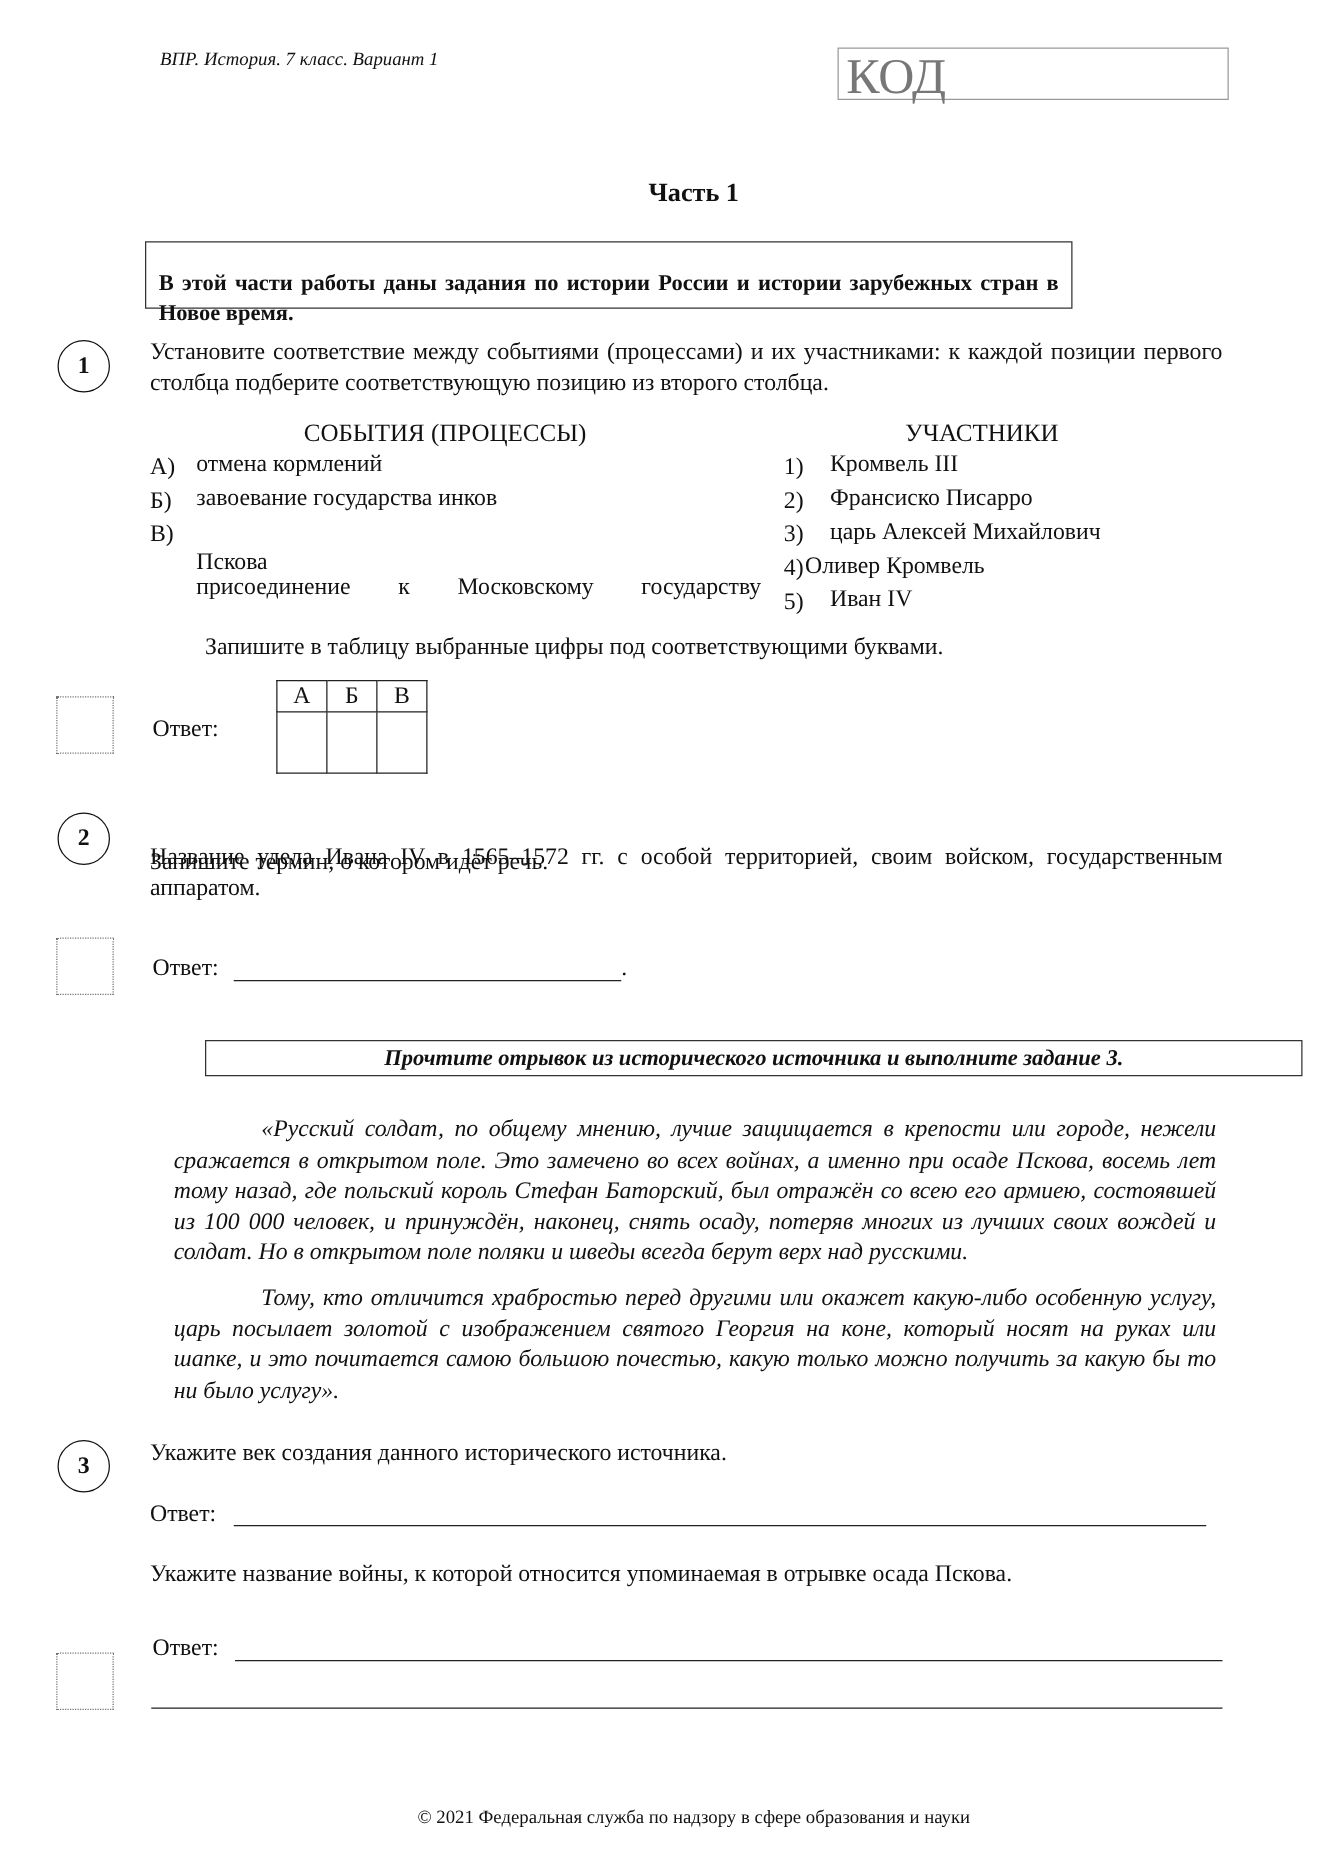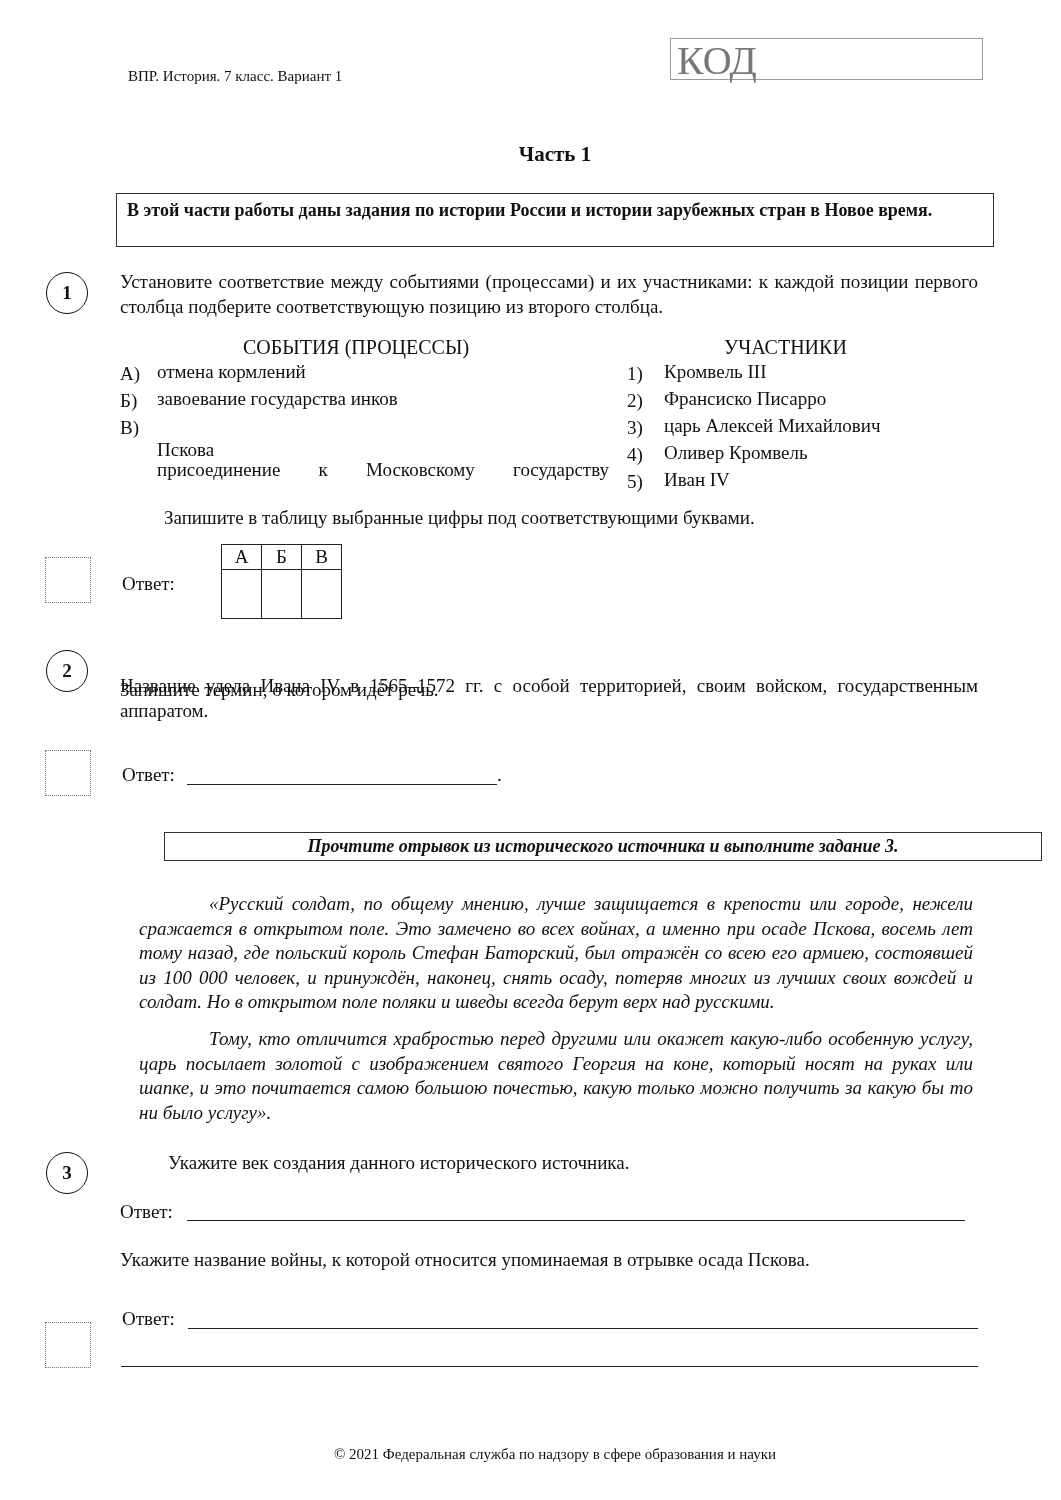--- a/index.html
+++ b/index.html
@@ -1,27 +1,27 @@
 <!DOCTYPE html>
 <html><head>
   <meta charset="utf-8">
   <style>
     html, body { margin: 0; padding: 0; background: #ffffff; }
     body {
       width: 1061px; height: 1500px; position: relative; overflow: hidden;
       font-family: "Liberation Serif", "DejaVu Serif", serif; color: #111;
     }
     .abs { position: absolute; }
-    .hdr { left: 128px; top: 68px; font-size: 15px; }
+    .hdr { left: 128px; top: 40px; font-size: 15px; font-style: italic; }
     .kod { left: 670px; top: 38px; width: 313px; height: 42px; border: 1.5px solid #9a9a9a; box-sizing: border-box; }
     .kod span { position: absolute; left: 6px; top: -2px; font-size: 40px; color: #777; }
     .part-title { left: 0; width: 1110px; text-align: center; top: 142px; font-size: 21px; font-weight: bold; }
     .intro-box {
-      left: 116px; top: 193px; width: 878px; height: 54px; box-sizing: border-box;
-      border: 1.5px solid #333; padding: 4px 10px; font-size: 18px; font-weight: bold;
+      left: 116px; top: 193px; width: 742px; height: 54px; box-sizing: border-box;
+      border: 1.5px solid #333; padding: 20px 10px; font-size: 18px; font-weight: bold;
       line-height: 24px; text-align: justify;
     }
     .qnum {
       width: 42px; height: 42px; border: 1.5px solid #111; border-radius: 50%;
       box-sizing: border-box; text-align: center; line-height: 40px; font-weight: bold; font-size: 19px;
     }
     .dotbox { width: 46px; height: 46px; border: 1.5px dotted #777; box-sizing: border-box; }
     .txt { font-size: 19px; line-height: 24.5px; }
     .just { text-align: justify; text-align-last: left; }
     .just-full { text-align: justify; text-align-last: justify; margin-top: 44px; }
@@ -73,21 +73,21 @@
   <div class="abs item-mark" style="left:627px; top:363px;">1)</div>
   <div class="abs txt" style="left:664px; top:360px;">Кромвель III</div>
 
   <div class="abs item-mark" style="left:627px; top:390px;">2)</div>
   <div class="abs txt" style="left:664px; top:387px;">Франсиско Писарро</div>
 
   <div class="abs item-mark" style="left:627px; top:417px;">3)</div>
   <div class="abs txt" style="left:664px; top:414px;">царь Алексей Михайлович</div>
 
   <div class="abs item-mark" style="left:627px; top:444px;">4)</div>
-  <div class="abs txt" style="left:664px; top:441px;">Оливер Кромвель</div>
+  <div class="abs txt" style="left:644px; top:441px;">Оливер Кромвель</div>
 
   <div class="abs item-mark" style="left:627px; top:471px;">5)</div>
   <div class="abs txt" style="left:664px; top:468px;">Иван IV</div>
 </div>
 
 <div class="abs txt" style="left:120px; top:506px;margin-left:44px;">Запишите в таблицу выбранные цифры под соответствующими буквами.</div>
 
 <div class="abs dotbox" style="left:45px; top:557px;"></div>
 <div class="abs txt" style="left:122px; top:572px;">Ответ:</div>
 <table class="abs ans-table" style="left:221px; top:544px;">
@@ -116,21 +116,21 @@
 </div>
 <div class="abs txt" style="left:497px; top:763px;">.</div>
 
 <div class="abs task-box">Прочтите отрывок из исторического источника и выполните задание 3.</div>
 <div class="abs source">
   <p>«Русский солдат, по общему мнению, лучше защищается в  крепости или городе, нежели сражается в открытом поле. Это замечено во всех войнах, а именно при осаде Пскова, восемь лет тому назад, где польский король Стефан Баторский, был отражён со всею его армиею, состоявшей из 100 000 человек, и принуждён, наконец, снять осаду, потеряв многих из лучших своих вождей и солдат. Но в открытом поле поляки и шведы всегда берут верх над русскими.</p>
   <p>Тому, кто отличится храбростью перед другими или окажет какую-либо особенную услугу, царь посылает золотой с изображением святого Георгия на коне, который носят на руках или шапке, и это почитается самою большою почестью, какую только можно получить за какую бы то ни было услугу».</p>
 </div>
 
 <div class="abs qnum" style="left:46px; top:1152px;">3</div>
-<div class="abs txt" style="left:120px; top:1151px;margin-left:48px;">Укажите век создания данного исторического источника.</div>
+<div class="abs txt" style="left:120px; top:1151px;">Укажите век создания данного исторического источника.</div>
 
 <div class="abs txt" style="left:120px; top:1200px;">Ответ:</div>
 <div class="abs line" style="left:187px; top:1220px; width:778px;">
   <span class="abs txt" style="left:4px; top:-22px;"></span>
 </div>
 
 <div class="abs txt" style="left:120px; top:1248px;">Укажите название войны, к которой относится упоминаемая в отрывке осада Пскова.</div>
 
 <div class="abs dotbox" style="left:45px; top:1322px;"></div>
 <div class="abs txt" style="left:122px; top:1307px;">Ответ:</div>

